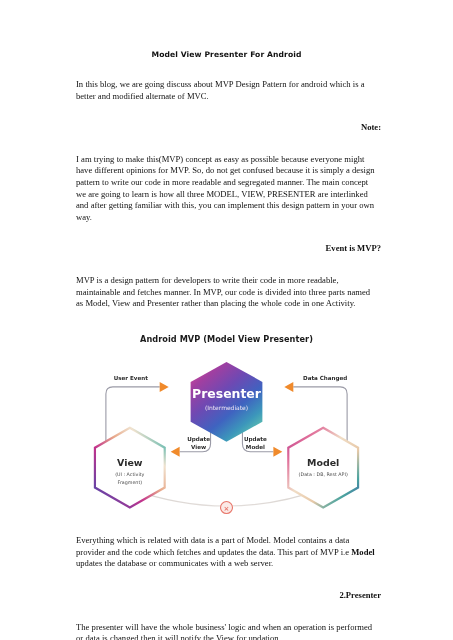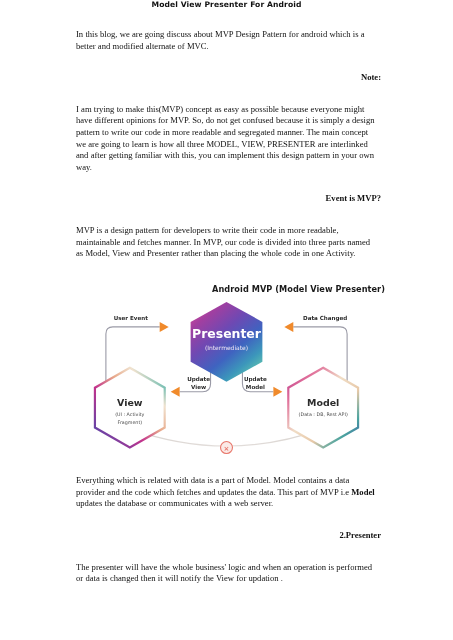--- a/index.html
+++ b/index.html
@@ -22,20 +22,21 @@
     background: #ffffff;
     box-sizing: border-box;
     padding: 0 68px;
   }
   .doc-title {
     text-align: center;
     font-weight: bold;
     font-size: 7.6px;
     letter-spacing: 0.1px;
     margin: 0;
+    padding-top: 50px;
     font-family: "DejaVu Sans", "Liberation Sans", sans-serif;
   }
   p.body-text {
     font-size: 8.6px;
     line-height: 11.6px;
     margin: 8px;
     padding-top: 12px;
     text-align: left;
     word-spacing: 0.1px;
   }
@@ -49,26 +50,26 @@
   }
   .inline-bold { font-weight: bold; }
 
   
   .figure {
     margin: 0;
     padding-top: 16px;
     width: 100%;
   }
   .fig-title {
-    text-align: right;
+    text-align: center;
     font-weight: bold;
     font-size: 8.2px;
     font-family: "DejaVu Sans", "Liberation Sans", sans-serif;
     color: #1a1a1a;
-    margin: 0 0 2px 0;
+    margin: 0 0 12px 0;
     letter-spacing: 0.05px;
   }
   .fig-canvas {
     width: 100%;
     display: block;
   }
 </style>
 </head>
 <body>
 

